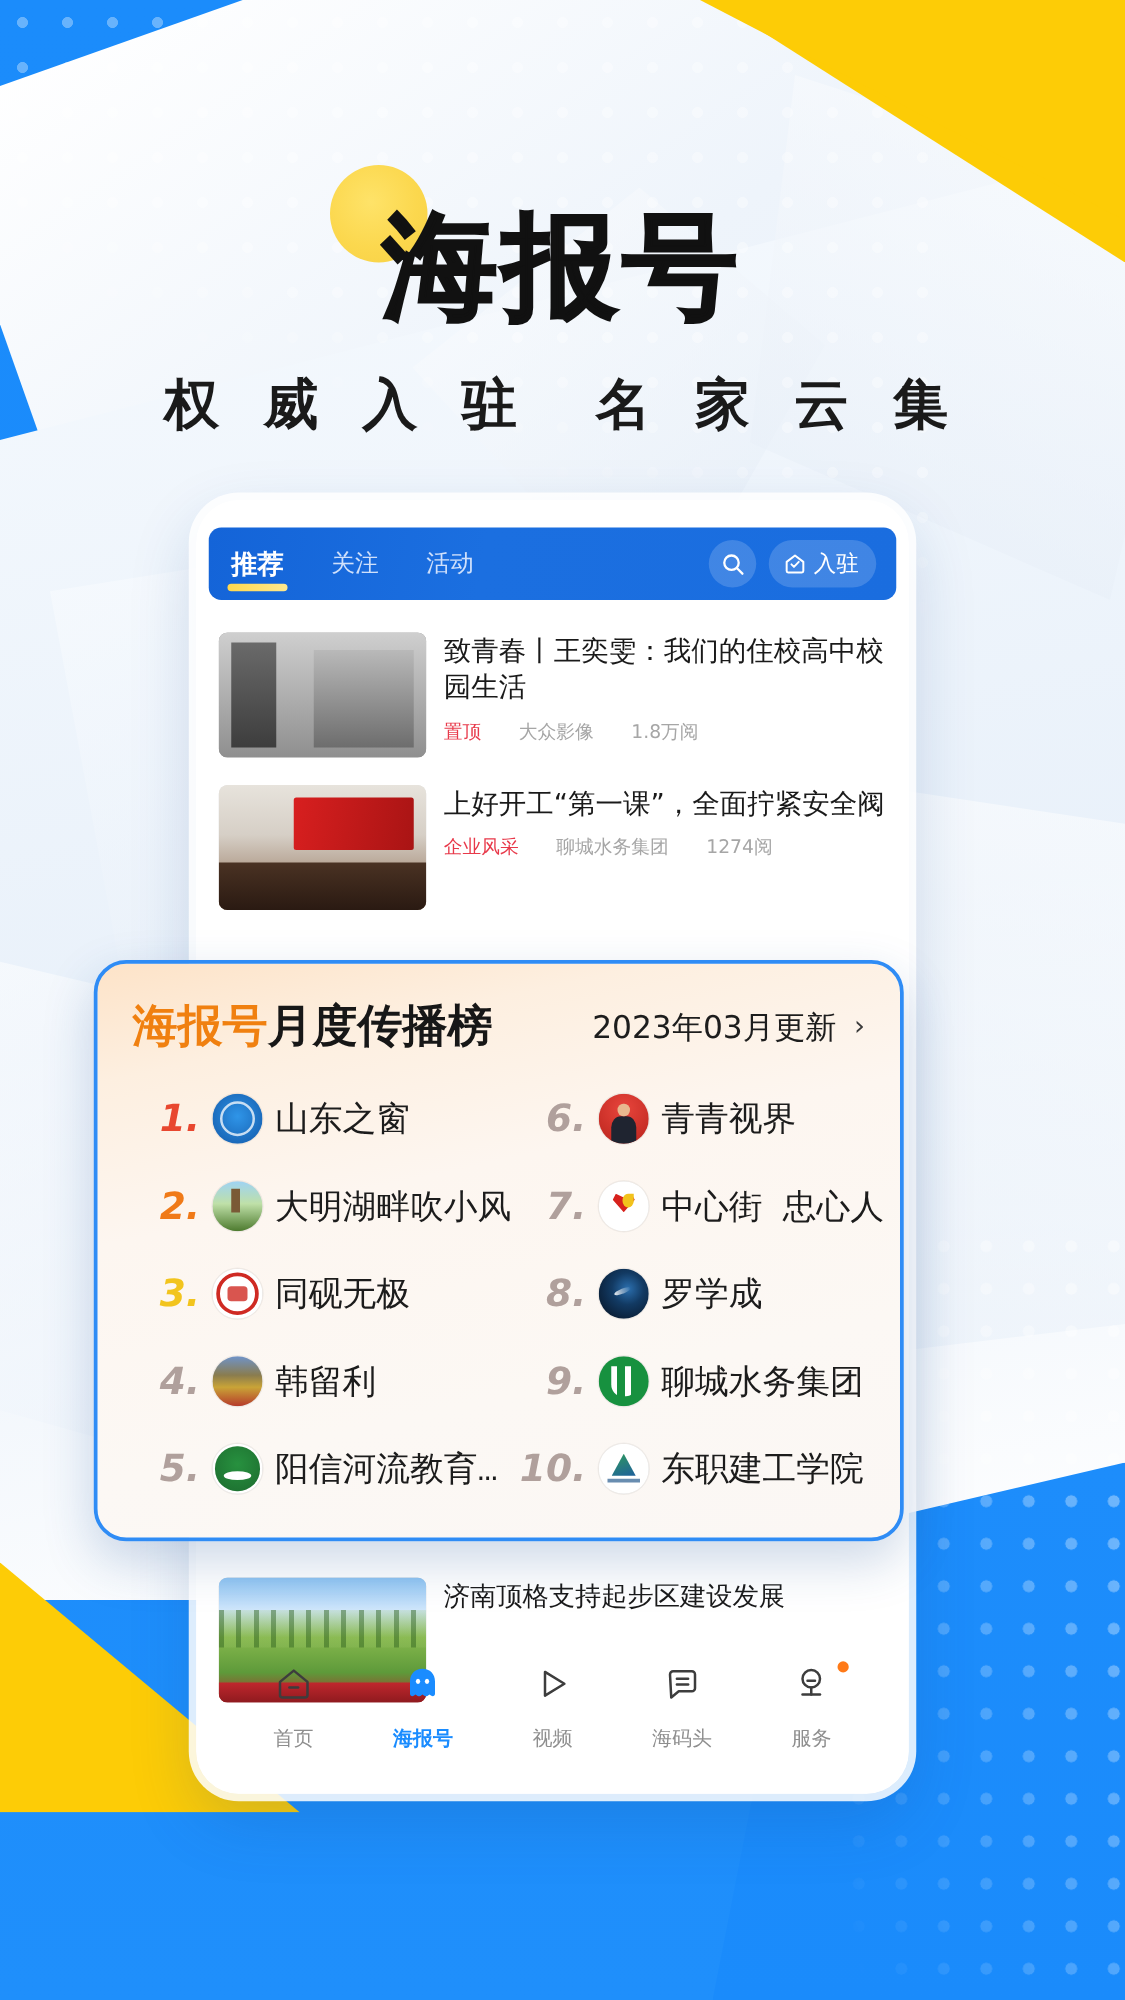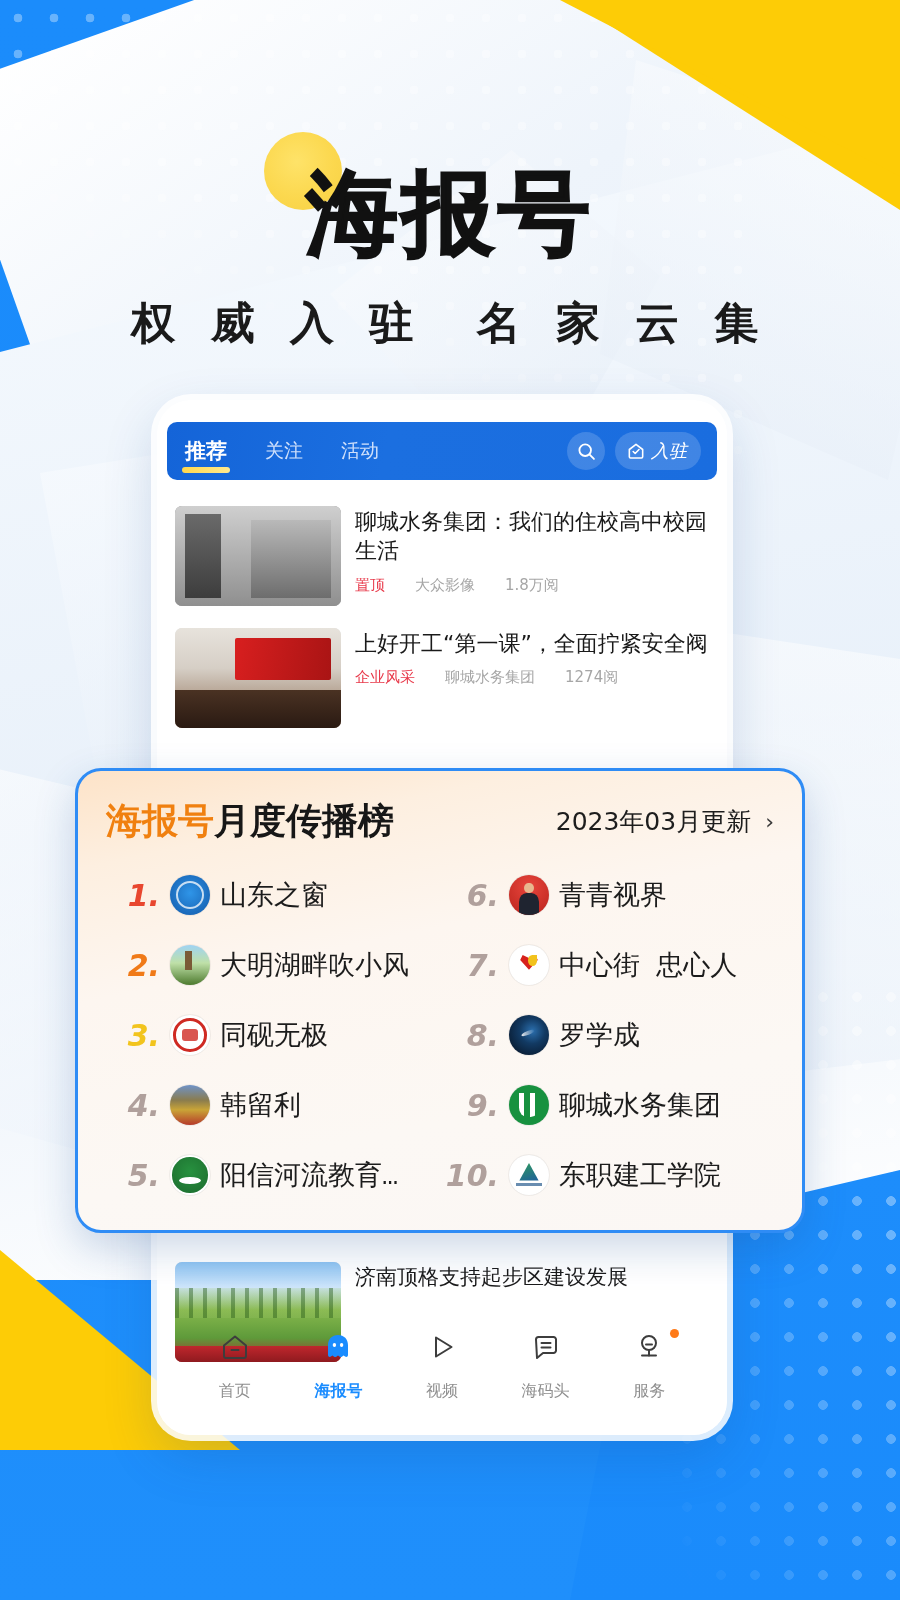--- a/index.html
+++ b/index.html
@@ -138,21 +138,20 @@
   .icon-circle {
     width:38px; height:38px; border-radius:50%;
     background:rgba(255,255,255,.17);
     display:flex; align-items:center; justify-content:center;
   }
   .join-btn {
     height:38px; border-radius:19px; background:rgba(255,255,255,.17);
     display:flex; align-items:center; gap:5px; padding:0 14px 0 11px;
     color:#fff; font-size:18px;
     font-family:"DejaVu Sans","Liberation Sans",sans-serif;
-    font-style:italic;
   }
 
   .feed { position:absolute; left:0; right:0; top:94px; padding:0 18px; }
   .feed-item { display:flex; gap:14px; padding:12px 0 10px; }
   .thumb {
     width:166px; height:100px; border-radius:7px; flex:none; overflow:hidden;
     position:relative; background:#ddd;
   }
   .feed-text { flex:1; min-width:0; padding-top:1px; }
   .feed-title {
@@ -176,21 +175,21 @@
   .tabitem .tlabel { font-size:16px; color:#8e8e8e;
     font-family:"DejaVu Sans","Liberation Sans",sans-serif;margin-top:11px; }
   .tabitem.active .tlabel { color:#1a8cff; font-weight:700; }
   .badge-dot {
     position:absolute; right:22px; top:-2px; width:9px; height:9px; border-radius:50%;
     background:#ff7a18;
   }
 
   
   .rank-card {
-    position:absolute; left:75px; top:768px; width:730px; height:465px;
+    position:absolute; left:75px; top:768px; width:648px; height:465px;
     background:linear-gradient(168deg,#fde3c8 0%,#fdefe0 16%,#fdf6f0 38%,#fcf8f4 70%,#fbf7f4 100%);
     border:3px solid #2f8cf5;
     border-radius:26px;
     box-shadow:0 16px 40px rgba(30,80,150,.22);
     z-index:8; overflow:hidden;
   }
   .rank-head {
     display:flex; align-items:center; justify-content:space-between;
     padding:26px 28px 0 28px;
   }
@@ -336,21 +335,21 @@
     </div>
   </div>
 
   <div class="feed">
 
     <div class="feed-item">
       <div class="thumb">
             <div class="ph ph-bw"></div>
           </div>
       <div class="feed-text">
-        <div class="feed-title">聊城水务集团：我们的住校高中校园生活</div>
+        <div class="feed-title">致青春丨王奕雯：我们的住校高中校园生活</div>
         <div class="feed-meta">
           <span class="tag-red">置顶</span>
           <span class="meta-gray">大众影像</span>
           <span class="meta-gray">1.8万阅</span>
         </div>
       </div>
     </div>
 
     <div class="feed-item">
       <div class="thumb">

